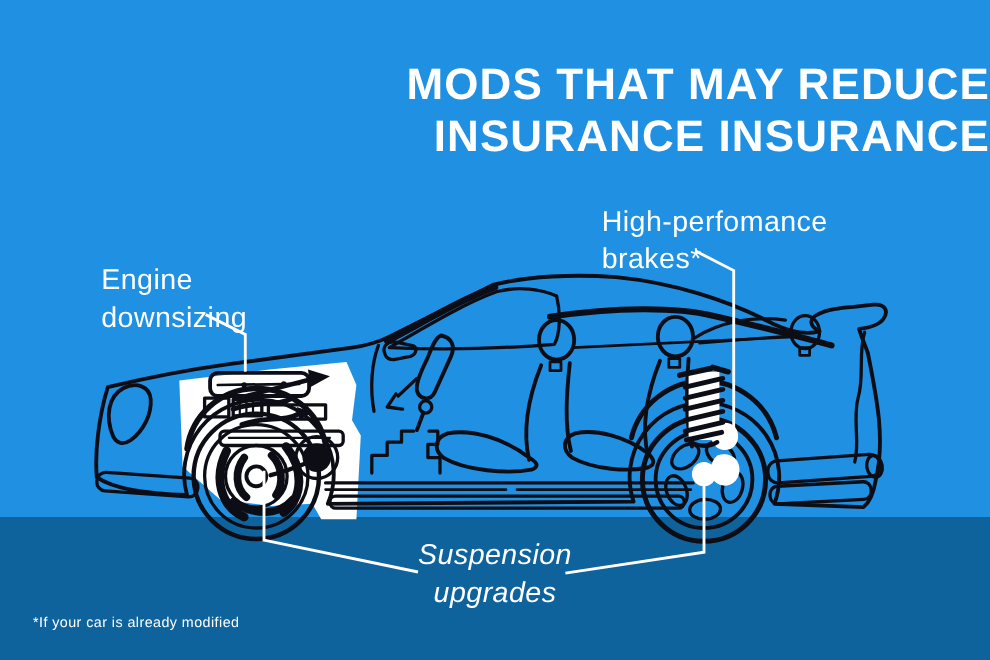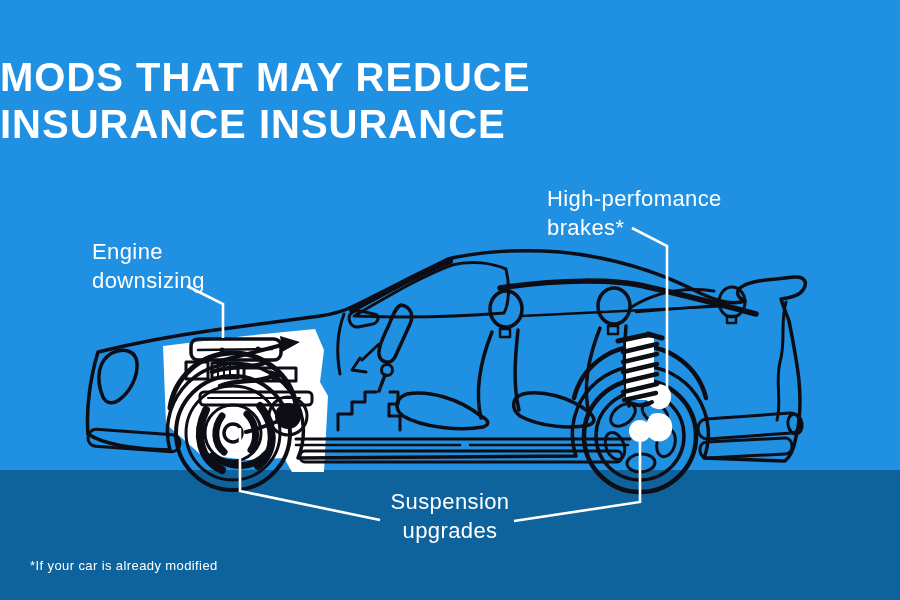--- a/index.html
+++ b/index.html
@@ -7,32 +7,32 @@
     position:relative;width:900px;height:600px;overflow:hidden;
     background:#2090E2;
     font-family:"Liberation Sans", sans-serif;
   }
   .ground{
     position:absolute;left:0;bottom:0;width:900px;height:130px;
     background:#0F639D;
   }
   .art{position:absolute;left:0;top:0;width:900px;height:600px;}
   .title{
-    position:absolute;top:54px;left:0;width:900px;text-align:left;
+    position:absolute;top:54px;left:0;width:900px;text-align:right;
     color:#FFFFFF;font-weight:bold;font-size:40px;line-height:1.18;
     letter-spacing:1px;
   }
   .title span{display:block;}
   .callout{
-    position:absolute;color:#FFFFFF;font-size:22px;line-height:1.32;
+    position:absolute;color:#FFFFFF;font-size:26px;line-height:1.32;
     letter-spacing:0.4px;white-space:pre-line;
   }
   .callout.engine{left:92px;top:237px;text-align:left;}
   .callout.brakes{left:547px;top:184px;text-align:left;}
-  .callout.suspension{left:0;top:487px;width:900px;text-align:center;}
+  .callout.suspension{left:0;top:487px;width:900px;text-align:center;font-style:italic;}
   .footnote{
     position:absolute;left:30px;top:558px;color:#FFFFFF;
     font-size:13px;letter-spacing:0.4px;
   }
   .ln{stroke:#0D0D15;fill:none;stroke-linecap:round;stroke-linejoin:round;}
   .wht{fill:#FFFFFF;stroke:none;}
   .conn{stroke:#FFFFFF;stroke-width:2.6;fill:none;stroke-linejoin:miter;stroke-linecap:butt;}
 </style>
 </head>
 <body>

